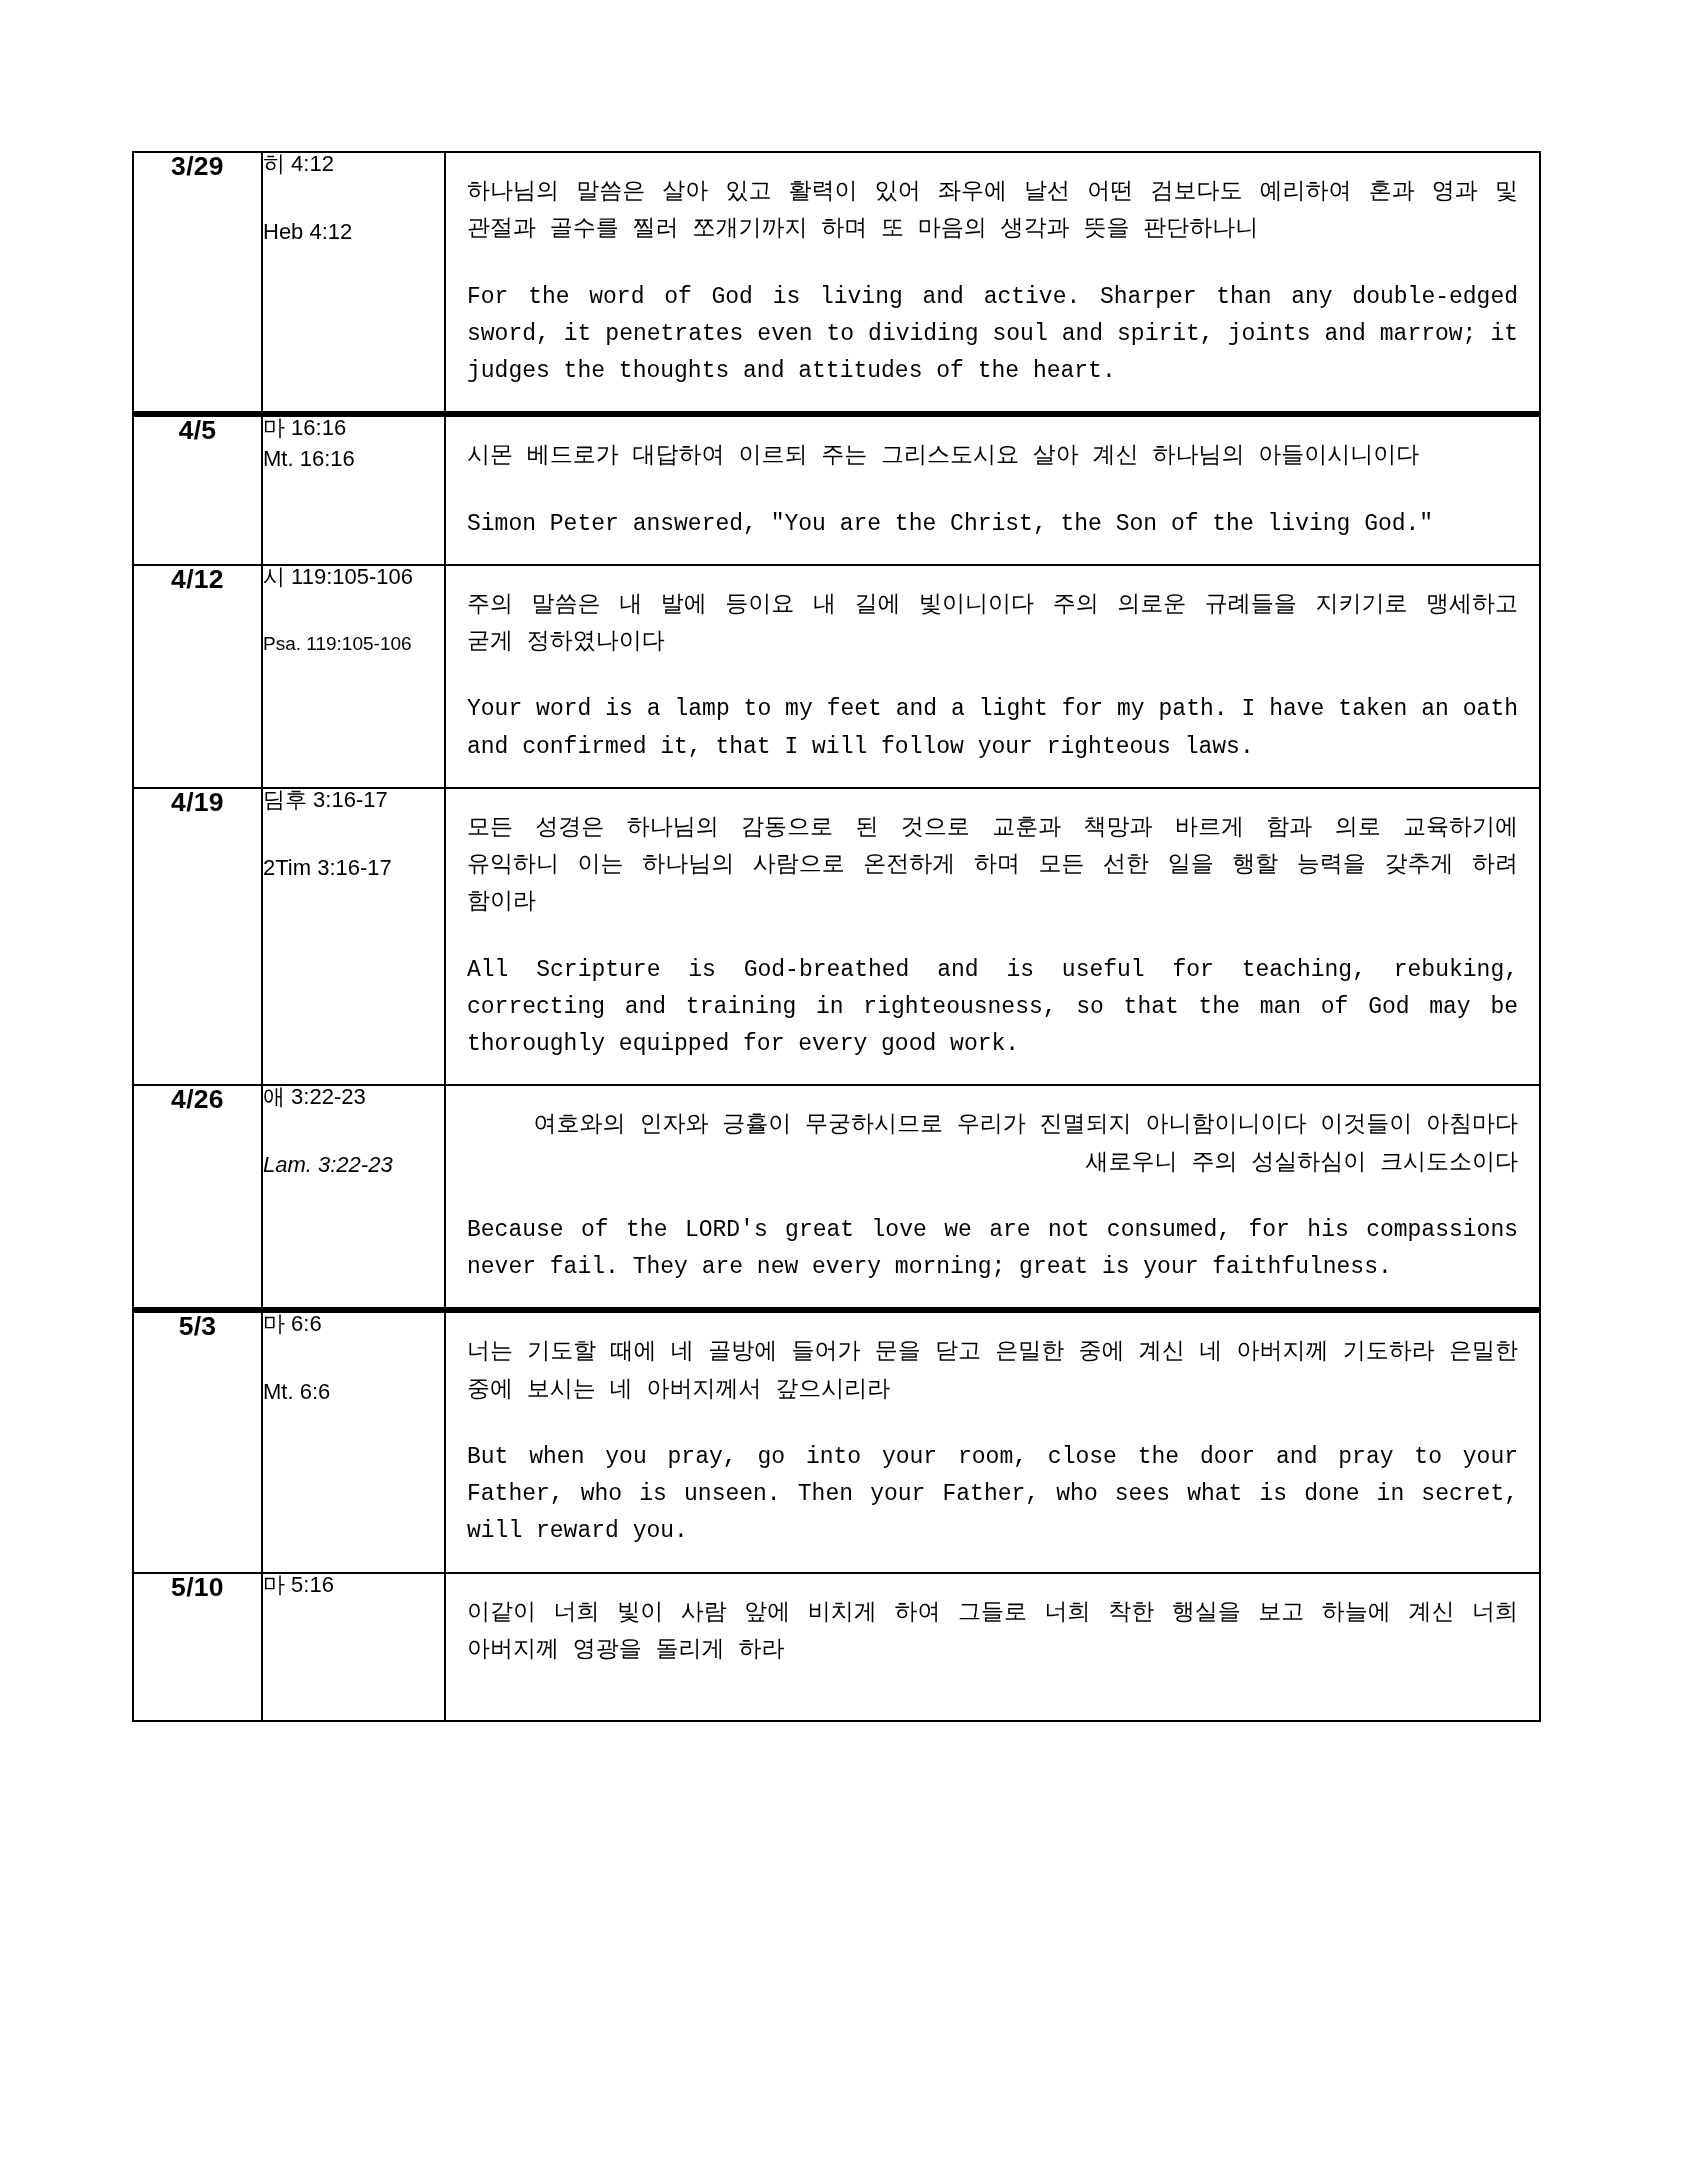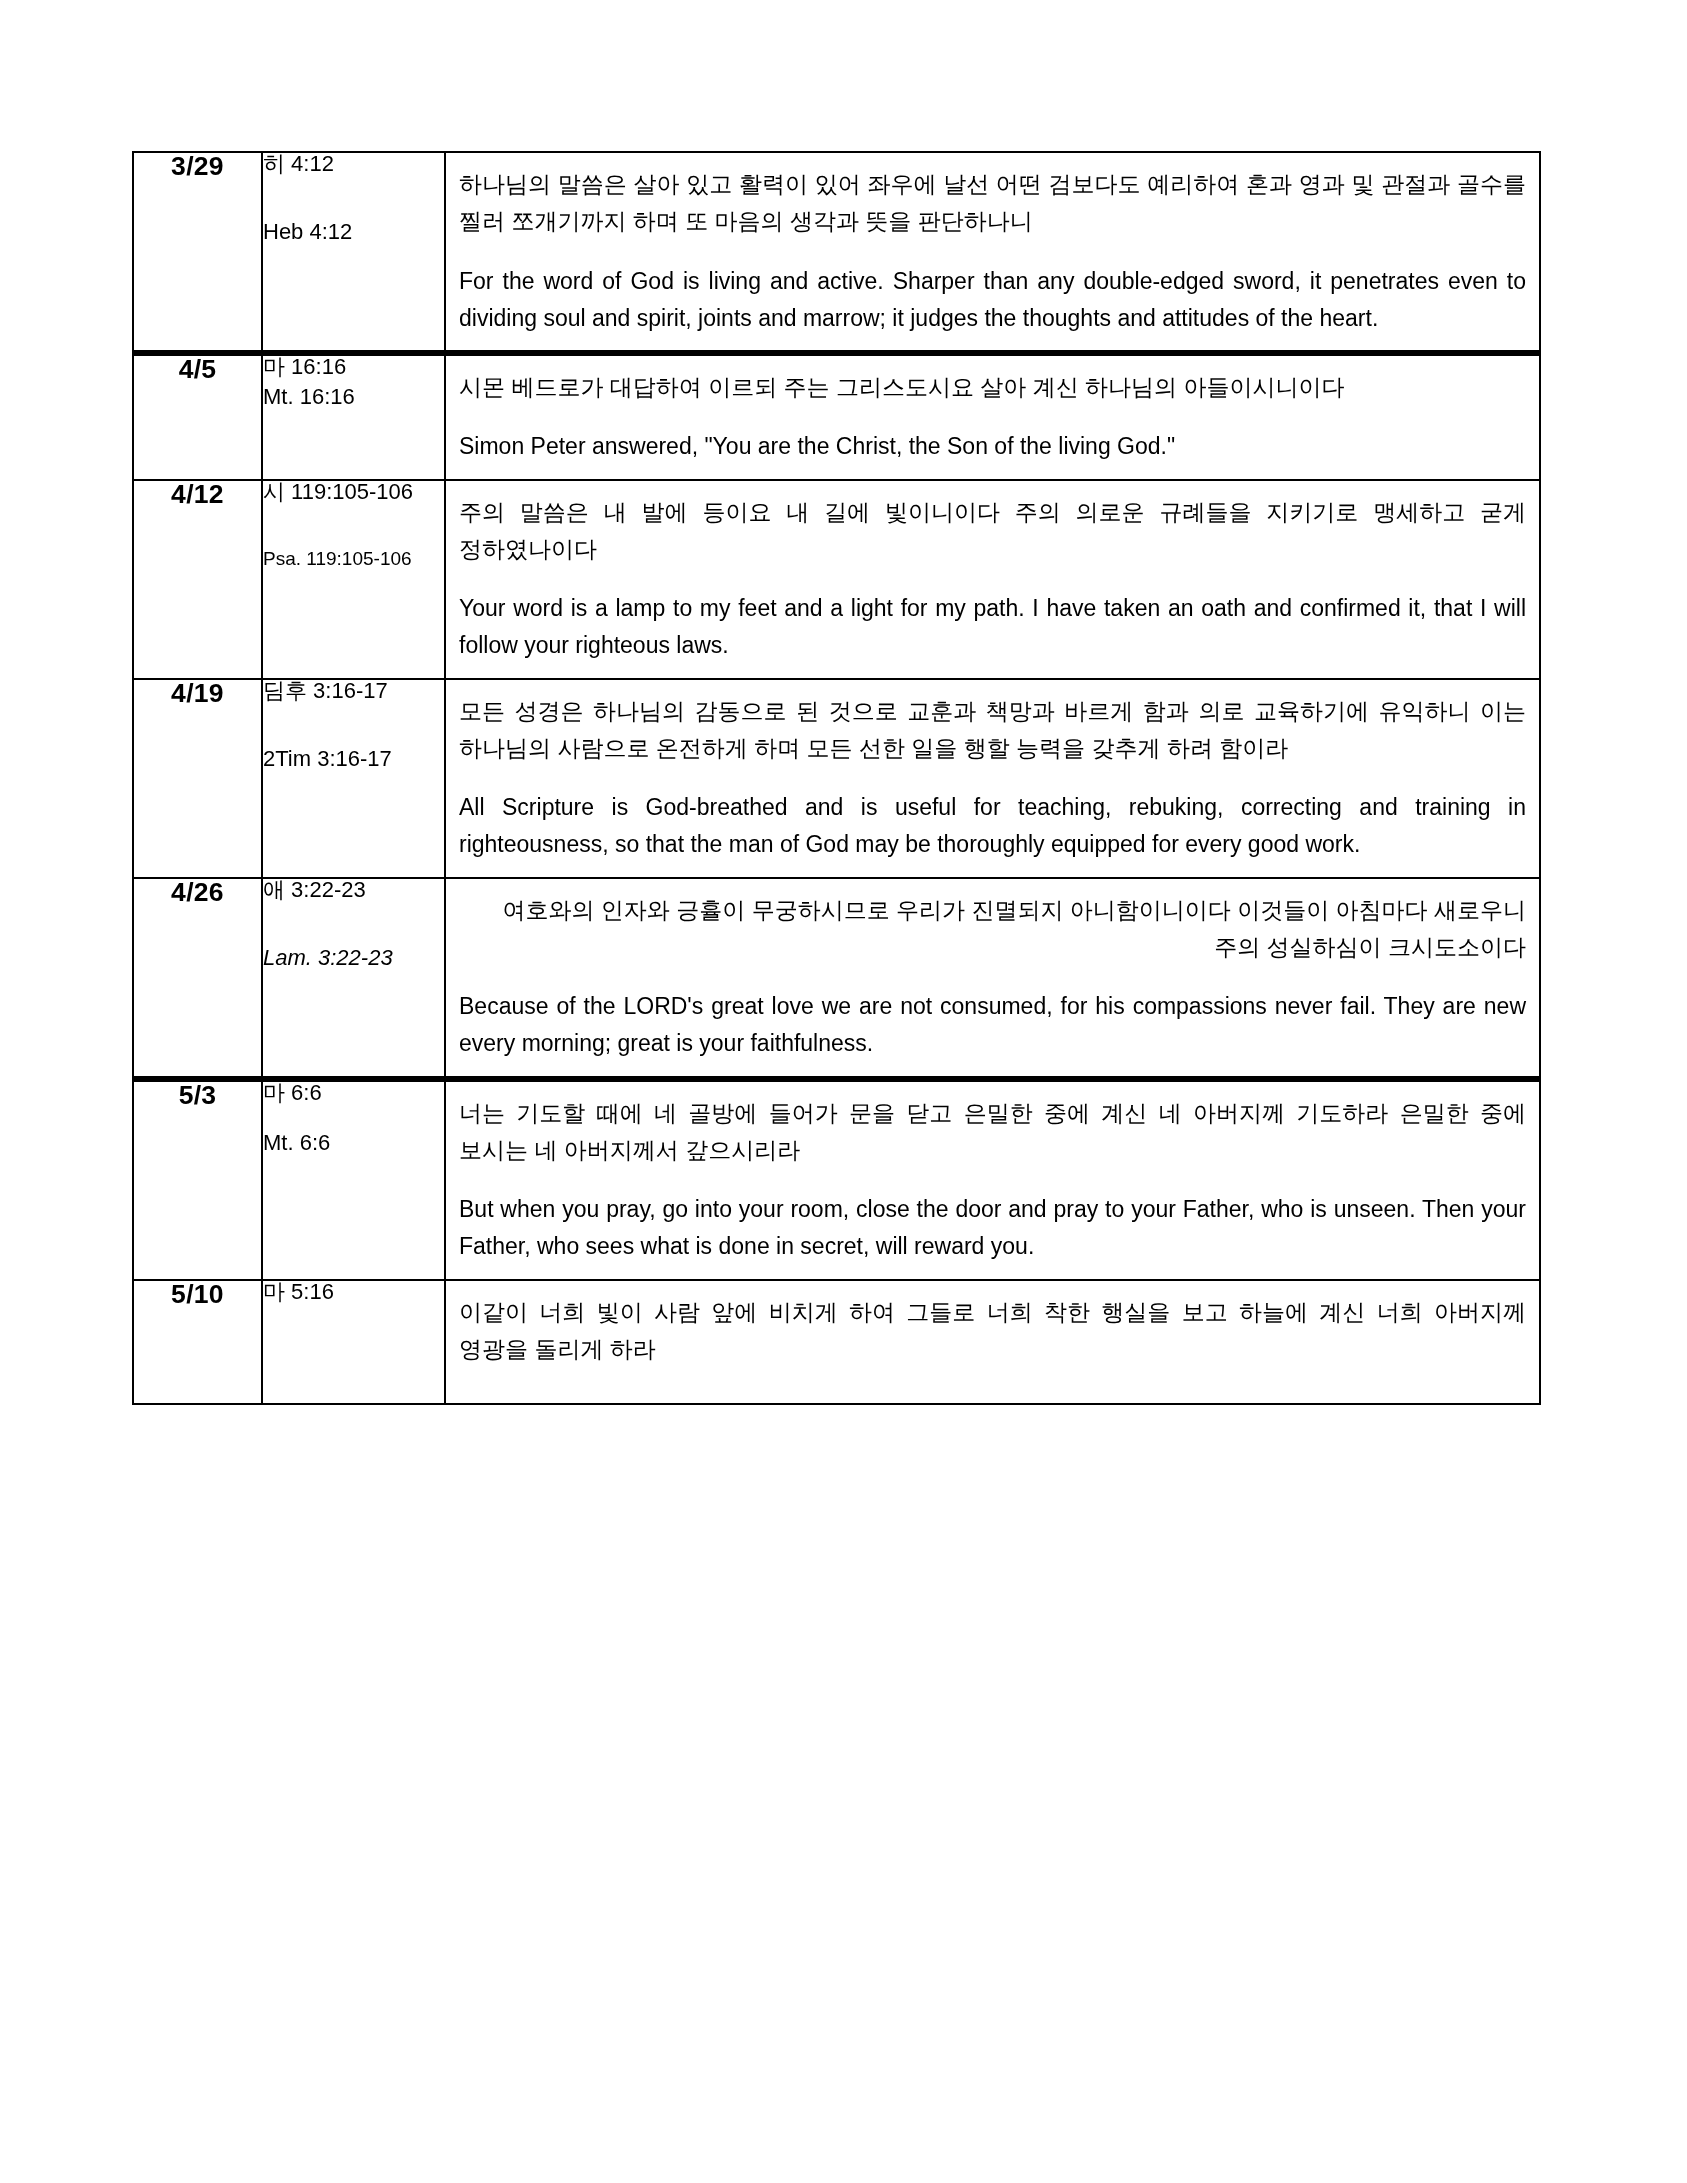--- a/index.html
+++ b/index.html
@@ -65,23 +65,24 @@
     display: block;
   }
   .cell-ref .ref-en.sm { font-size: 19px; }
 
   .cell-text {
     padding: 14.6px 16px 17px 14.6px;
     font-size: 23px;
   }
 
   .ko-block, .en-block {
-    margin: 4px;
+    margin: 12px;
     padding: 9px;
     line-height: 1.62;
+    font-family: Liberation Mono, monospace;
   }
   .ko-block {
     text-align: justify;
     text-justify: inter-character;
     word-break: keep-all;
   }
   .ko-block.left {
     text-align: right;
   }
   .en-block {
@@ -154,21 +155,21 @@
           </td>
           <td class="cell-text">
             <p class="ko-block left">여호와의 인자와 긍휼이 무궁하시므로 우리가 진멸되지 아니함이니이다 이것들이 아침마다 새로우니 주의 성실하심이 크시도소이다</p>
             <p class="en-block">Because of the LORD's great love we are not consumed, for his compassions never fail. They are new every morning; great is your faithfulness.</p>
           </td>
         </tr>
         <tr>
           <td class="cell-date"><span>5/3</span></td>
           <td class="cell-ref">
             <span class="ref-ko">마 6:6</span>
-            <span class="ref-en" style="margin-top: 28px;">Mt. 6:6</span>
+            <span class="ref-en" style="margin-top: 46px;">Mt. 6:6</span>
           </td>
           <td class="cell-text">
             <p class="ko-block">너는 기도할 때에 네 골방에 들어가 문을 닫고 은밀한 중에 계신 네 아버지께 기도하라 은밀한 중에 보시는 네 아버지께서 갚으시리라</p>
             <p class="en-block">But when you pray, go into your room, close the door and pray to your Father, who is unseen. Then your Father, who sees what is done in secret, will reward you.</p>
           </td>
         </tr>
         <tr>
           <td class="cell-date"><span>5/10</span></td>
           <td class="cell-ref">
             <span class="ref-ko">마 5:16</span>

